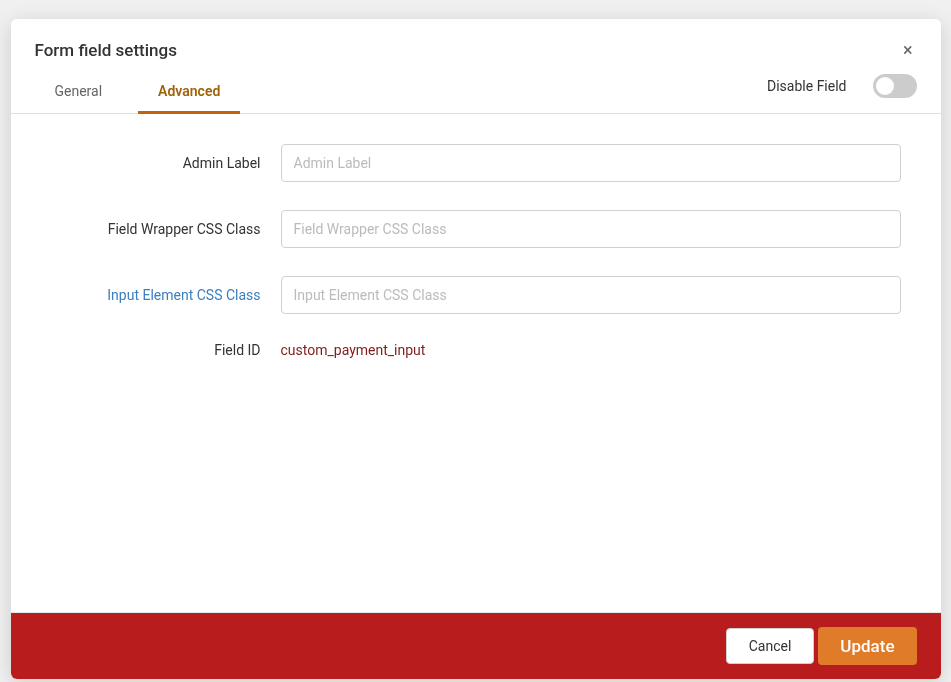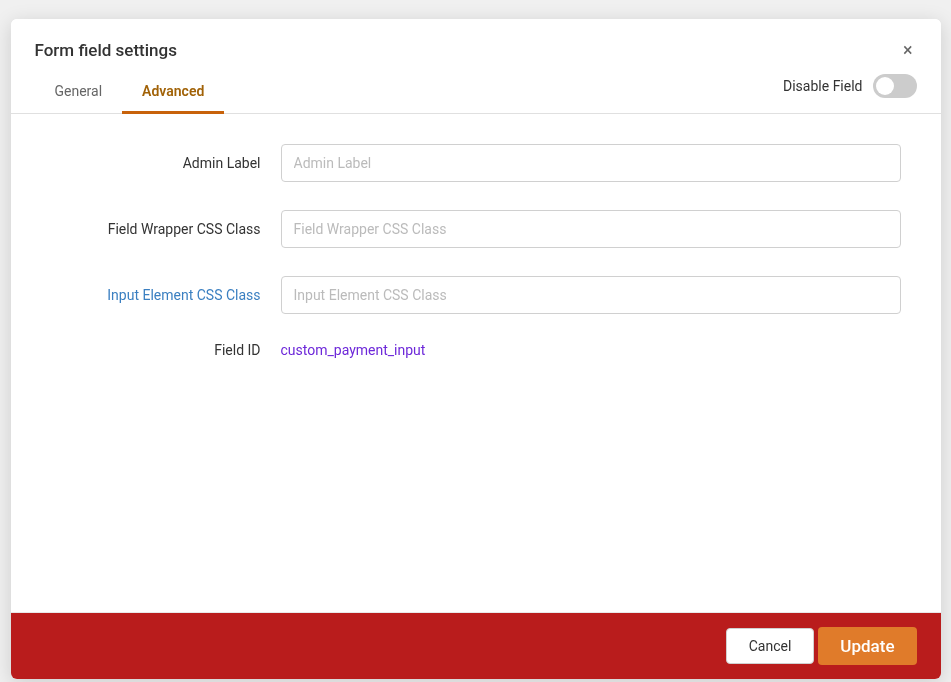--- a/index.html
+++ b/index.html
@@ -59,21 +59,21 @@
       align-items: center;
       justify-content: space-between;
       padding: 0 24px;
       border-bottom: 1px solid #e0e0e0;
       margin-top: 8px;
     }
 
     .tabs-left {
       display: flex;
       align-items: flex-end;
-      gap: 0;
+      gap: 16px;
     }
 
     .tab {
       padding: 12px 20px;
       font-size: 14px;
       cursor: pointer;
       color: #666;
       border-bottom: 3px solid transparent;
       margin-bottom: -1px;
       background: none;
@@ -84,21 +84,21 @@
 
     .tab.active {
       color: #a16207;
       font-weight: 600;
       border-bottom: 3px solid #c8620a;
     }
 
     .disable-field-row {
       display: flex;
       align-items: center;
-      gap: 10px;
+      gap: 26px;
       padding-bottom: 12px;
     }
 
     .disable-label {
       font-size: 14px;
       color: #333;
     }
 
     .toggle {
       position: relative;
@@ -221,21 +221,21 @@
       height: 6px;
       background: #fff;
       border-radius: 50%;
       top: 50%;
       left: 50%;
       transform: translate(-50%, -50%);
     }
 
     .field-id-value {
       font-size: 14px;
-      color: #6d28d9;
+      color: #7f1d1d;
     }
 
     .modal-footer {
       display: flex;
       align-items: center;
       justify-content: flex-end;
       padding: 14px 24px;
       border-top: 1px solid #e8e8e8;
       gap: 4px;
       background: #b91c1c;

